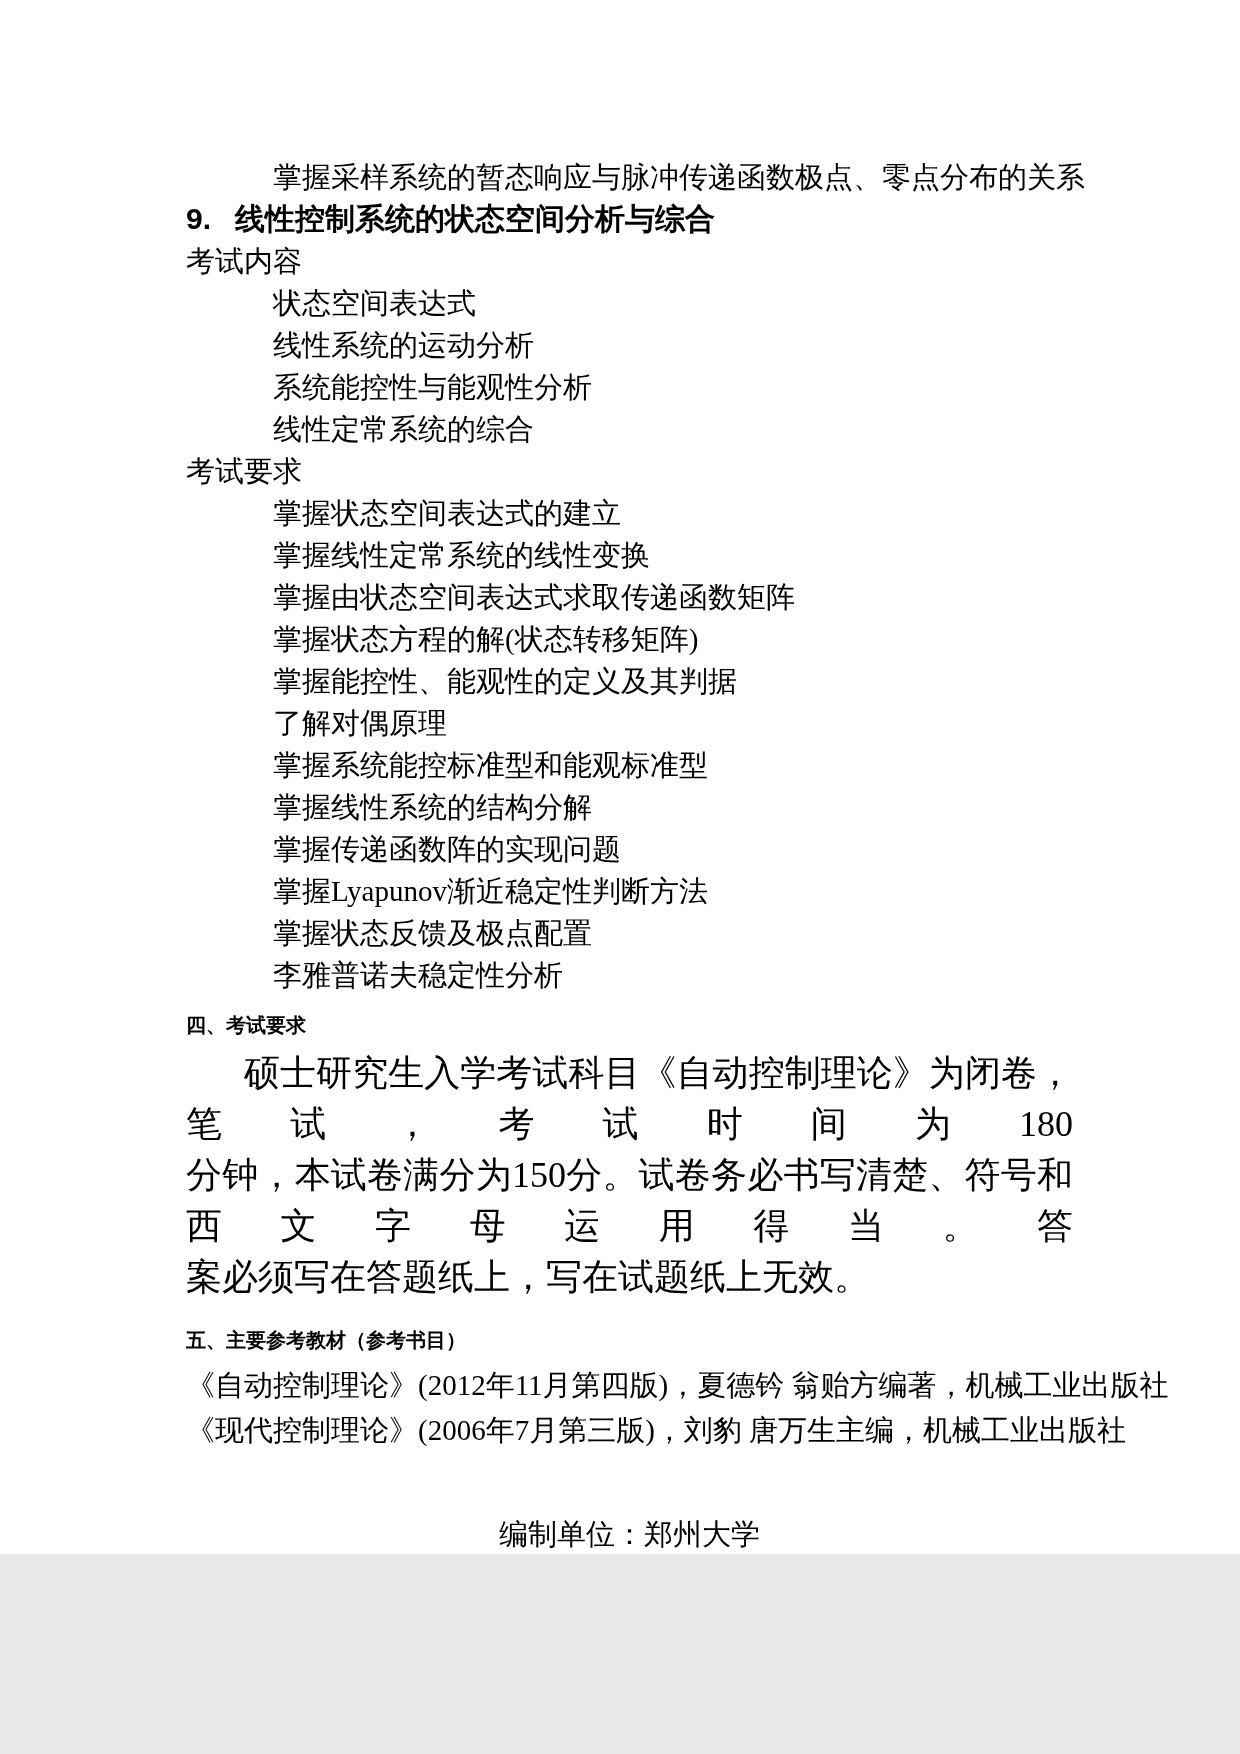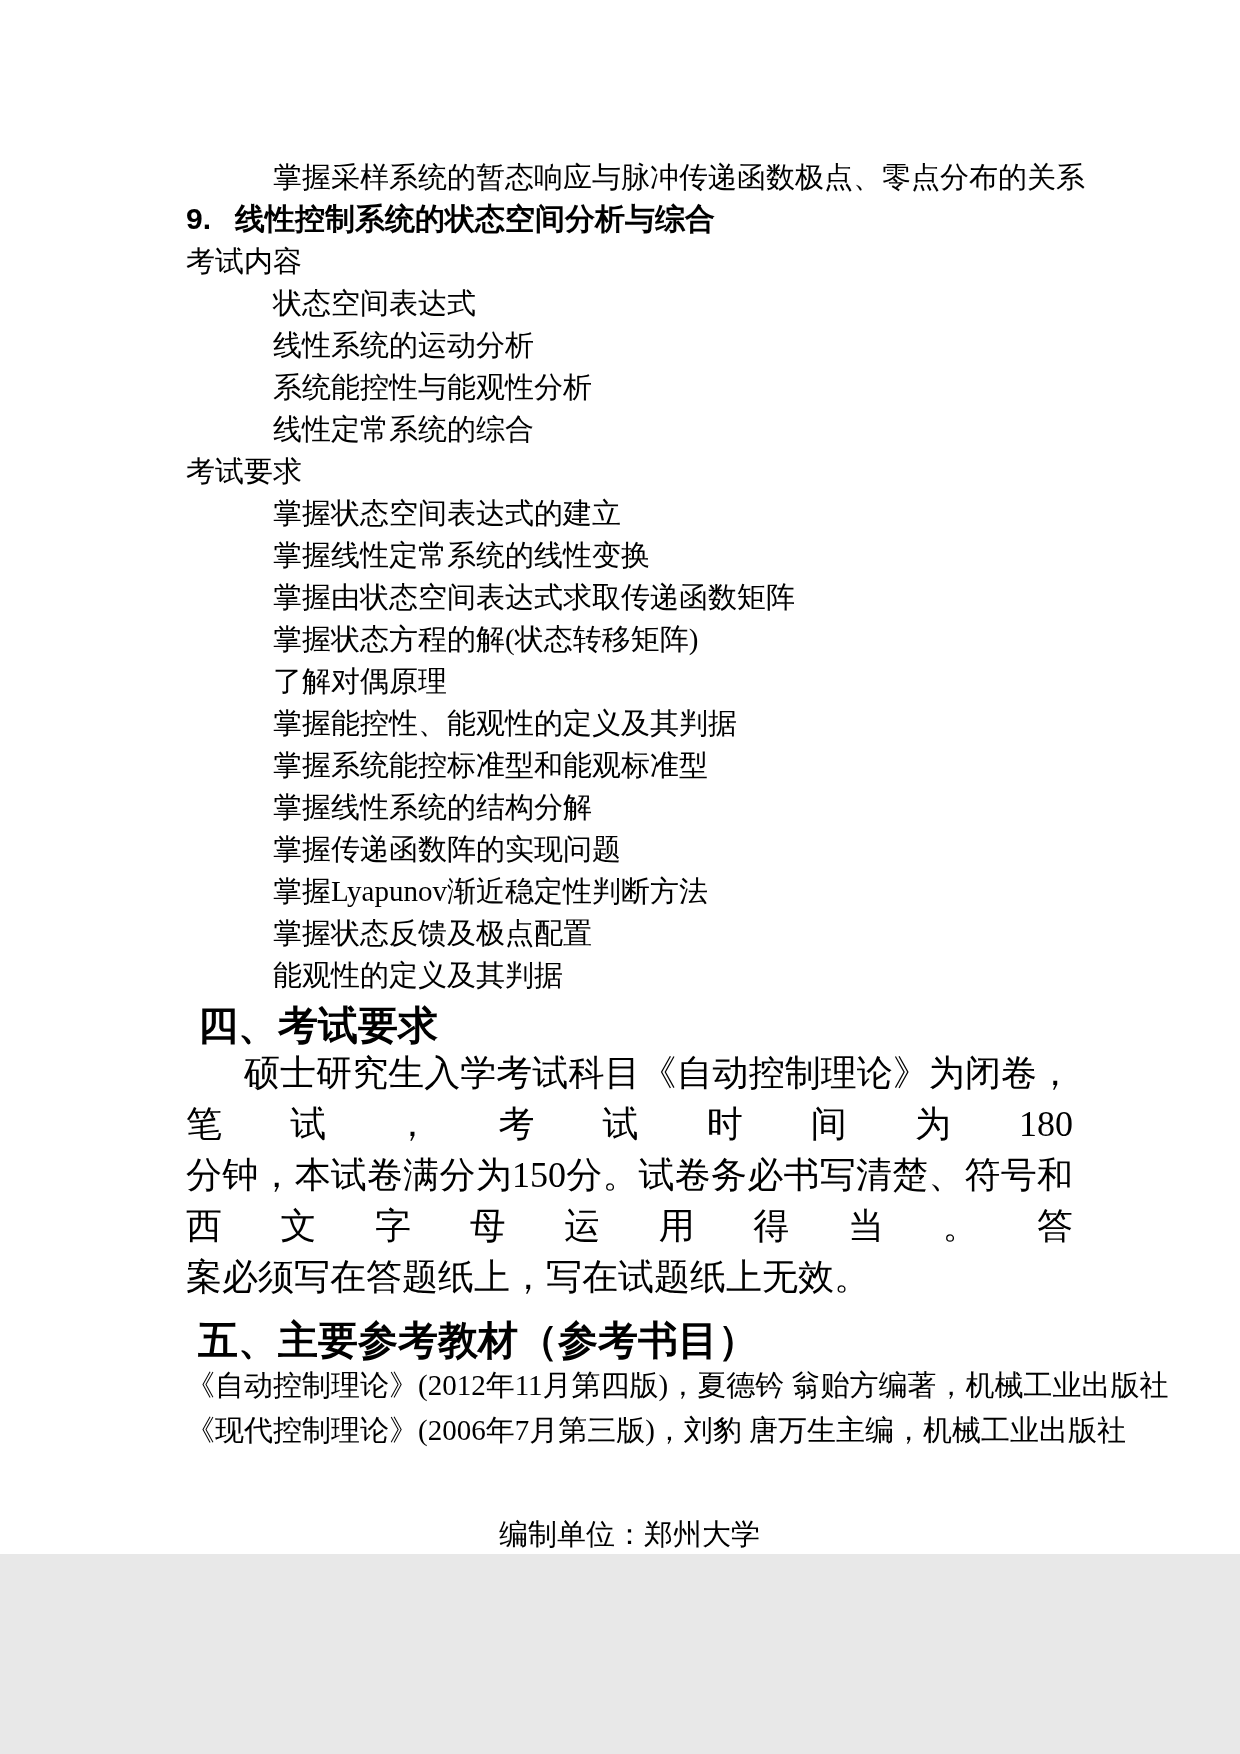--- a/index.html
+++ b/index.html
@@ -32,24 +32,23 @@
     align-items: baseline;
     font-family: "Liberation Sans", "DejaVu Sans", sans-serif;
     font-weight: bold;
     font-size: 30px;
     line-height: 42px;
   }
   .num-heading .num { margin-right: 24px; }
   .sec-heading {
     font-family: "Liberation Sans", "DejaVu Sans", sans-serif;
     font-weight: bold;
-    font-size: 40px;
+    font-size: 20px;
     line-height: 46px;
     margin-top: 6px;
-    margin-left: 12px;
   }
   .sec-heading.second { margin-top: 14px; }
   .para-line {
     font-size: 36px;
     line-height: 51px;
     text-align: justify;
   }
   .para-line.justify-full { text-align-last: justify; }
   .para-line.first { text-indent: 58px; }
   .ref-line {
@@ -85,28 +84,28 @@
     <div class="body-line indent-item">线性系统的运动分析</div>
     <div class="body-line indent-item">系统能控性与能观性分析</div>
     <div class="body-line indent-item">线性定常系统的综合</div>
 
     <div class="body-line">考试要求</div>
 
     <div class="body-line indent-item">掌握状态空间表达式的建立</div>
     <div class="body-line indent-item">掌握线性定常系统的线性变换</div>
     <div class="body-line indent-item">掌握由状态空间表达式求取传递函数矩阵</div>
     <div class="body-line indent-item">掌握状态方程的解(状态转移矩阵)</div>
+    <div class="body-line indent-item">掌握能控性、能观性的定义及其判据</div>
     <div class="body-line indent-item">了解对偶原理</div>
-    <div class="body-line indent-item">掌握能控性、能观性的定义及其判据</div>
     <div class="body-line indent-item">掌握系统能控标准型和能观标准型</div>
     <div class="body-line indent-item">掌握线性系统的结构分解</div>
     <div class="body-line indent-item">掌握传递函数阵的实现问题</div>
     <div class="body-line indent-item">掌握Lyapunov渐近稳定性判断方法</div>
     <div class="body-line indent-item">掌握状态反馈及极点配置</div>
-    <div class="body-line indent-item">能观性的定义及其判据</div>
+    <div class="body-line indent-item">李雅普诺夫稳定性分析</div>
 
     <div class="sec-heading">四、考试要求</div>
 
     <div>
       <div class="para-line first justify-full">硕士研究生入学考试科目《自动控制理论》为闭卷，笔试，考试时间为180</div>
       <div class="para-line justify-full">分钟，本试卷满分为150分。试卷务必书写清楚、符号和西文字母运用得当。答</div>
       <div class="para-line">案必须写在答题纸上，写在试题纸上无效。</div>
     </div>
 
     <div class="sec-heading second">五、主要参考教材（参考书目）</div>

